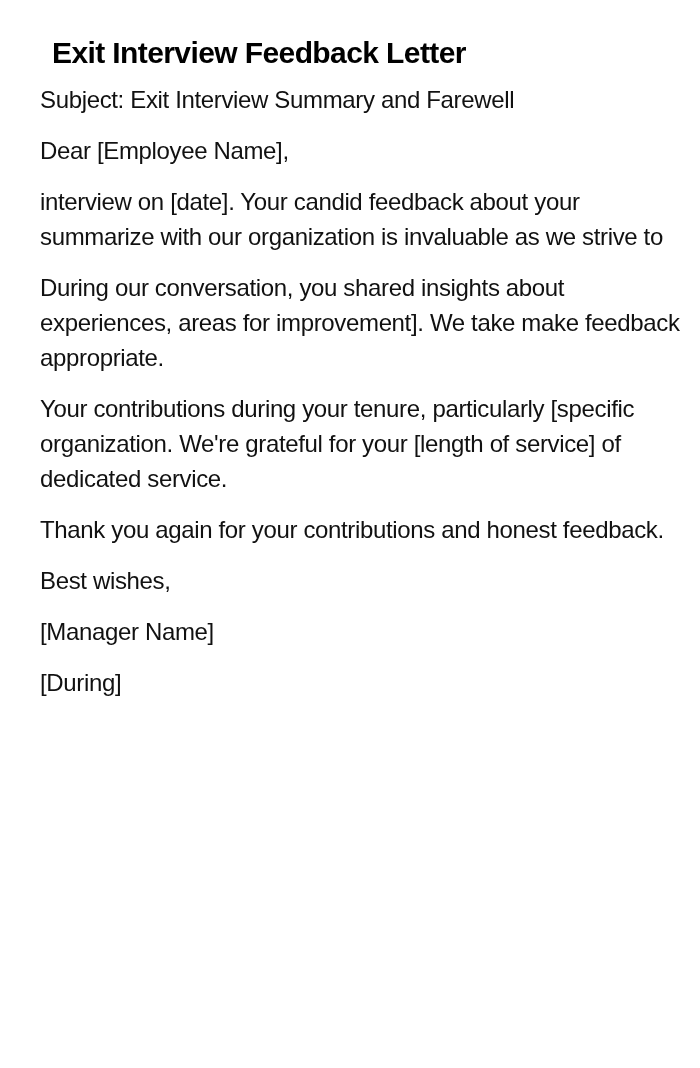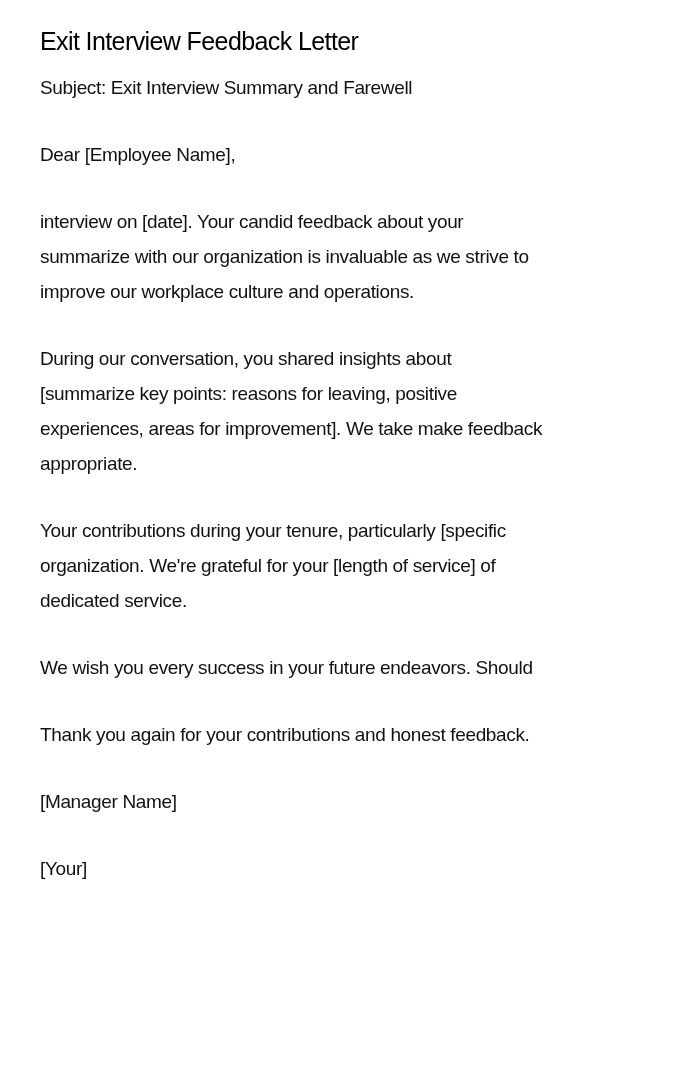--- a/index.html
+++ b/index.html
@@ -14,72 +14,70 @@
       font-family: "Liberation Sans", sans-serif;
       color: #111111;
     }
     .page {
       padding: 24px 40px 0 40px;
       box-sizing: border-box;
       width: 700px;
     }
     .title {
       font-family: "Liberation Sans", sans-serif;
-      font-weight: normal;
-      font-size: 25px;
+      font-weight: bold;
+      font-size: 30px;
       letter-spacing: -0.6px;
-      margin: 0;
+      margin: 12px;
       line-height: 34px;
       color: #000000;
     }
     .para {
-      font-size: 19px;
+      font-size: 24px;
       line-height: 35px;
       margin: 0;
       letter-spacing: -0.35px;
       color: #111111;
     }
     .line { display: block; white-space: nowrap; }
     .subject { margin-top: 12px; }
-    .gap { margin-top: 32px; }
+    .gap { margin-top: 16px; }
   </style>
 </head>
 <body>
 
 <div class="page">
   <h1 class="title">Exit Interview Feedback Letter</h1>
 
   <p class="para subject">Subject: Exit Interview Summary and Farewell</p>
 
   <p class="para gap">Dear [Employee Name],</p>
 
   <p class="para gap">
     <span class="line">interview on [date]. Your candid feedback about your</span>
     <span class="line">summarize with our organization is invaluable as we strive to</span>
-    <span class="line">improve our workplace culture and operations.</span>
   </p>
 
   <p class="para gap">
     <span class="line">During our conversation, you shared insights about</span>
-    <span class="line">[summarize key points: reasons for leaving, positive</span>
     <span class="line">experiences, areas for improvement]. We take make feedback</span>
     <span class="line">appropriate.</span>
   </p>
 
   <p class="para gap">
     <span class="line">Your contributions during your tenure, particularly [specific</span>
     <span class="line">organization. We're grateful for your [length of service] of</span>
     <span class="line">dedicated service.</span>
   </p>
 
   <p class="para gap">
-    <span class="line">We wish you every success in your future endeavors. Should</span>
   </p>
 
   <p class="para gap">
     <span class="line">Thank you again for your contributions and honest feedback.</span>
   </p>
 
+  <p class="para gap">Best wishes,</p>
 
   <p class="para gap">[Manager Name]</p>
 
-  <p class="para gap">[Your]</p>
+  <p class="para gap">[During]</p>
 </div>
 
 </body></html>

